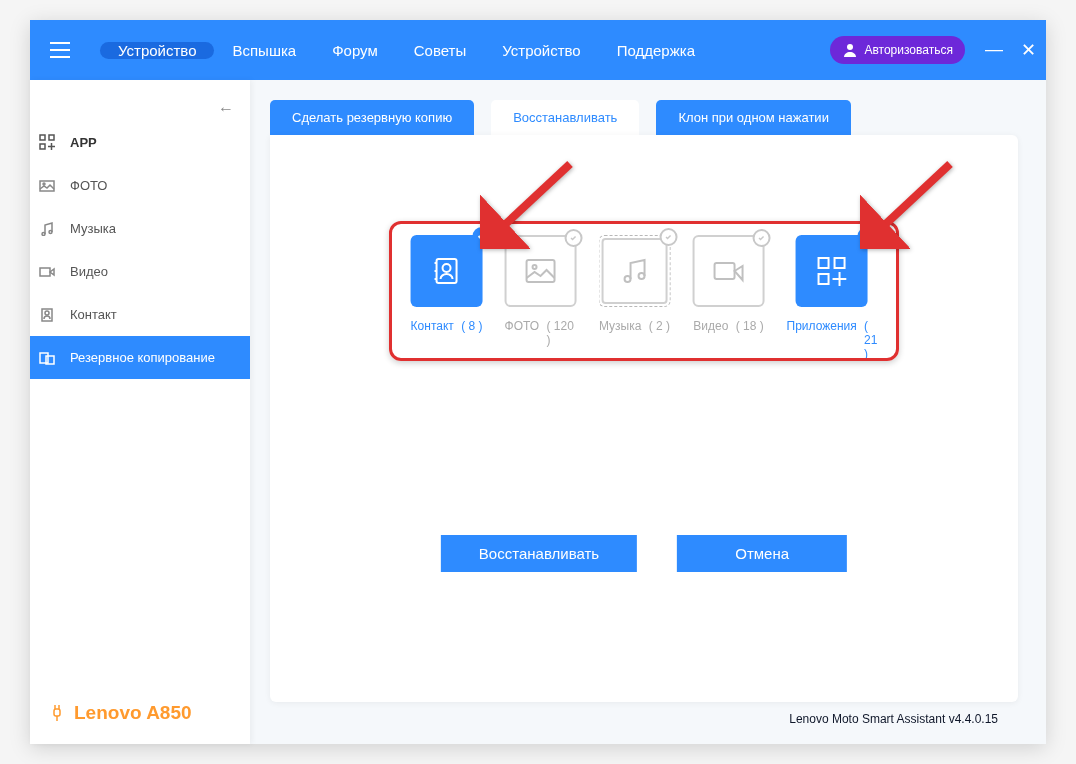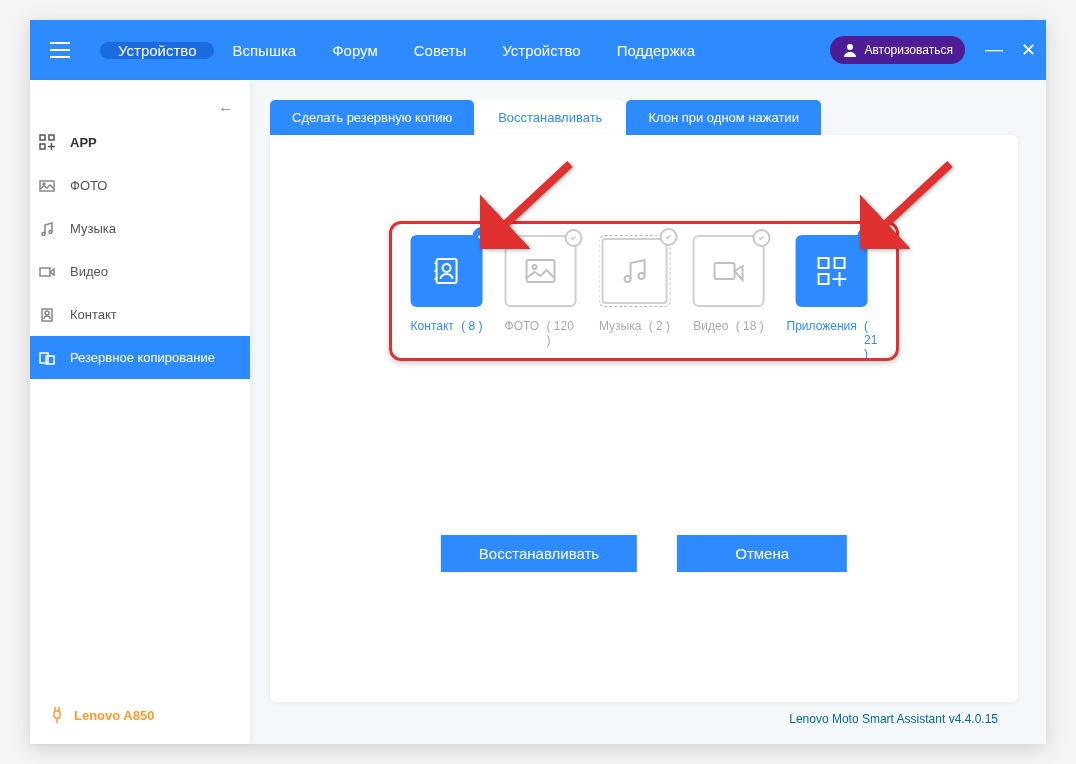--- a/index.html
+++ b/index.html
@@ -5,34 +5,34 @@
   * { box-sizing: border-box; margin: 0; padding: 0; font-family: -apple-system, BlinkMacSystemFont, "Segoe UI", Arial, sans-serif; }
   body { background: #f5f5f5; width: 1076px; height: 764px; overflow: hidden; position: relative; }
   .window { position: absolute; top: 20px; left: 30px; right: 30px; bottom: 20px; background: #fff; box-shadow: 0 4px 20px rgba(0,0,0,0.15); display: flex; flex-direction: column; }
   .topbar { height: 60px; background: #2e8bff; display: flex; align-items: center; padding: 0 10px; color: #fff; }
   .hamburger { width: 40px; display:flex; align-items:center; justify-content:center; cursor:pointer; }
   .hamburger svg { fill:#fff; }
   .nav { display:flex; align-items:center; gap:0; margin-left: 20px; }
   .nav-item { padding: 0 18px; font-size: 15px; color: #fff; cursor:pointer; border-radius: 20px; }
   .nav-item.active { background: #1a6ae0; }
   .spacer { flex:1; }
-  .login { display:flex; align-items:center; gap:6px; background:#4c1d95; padding:6px 12px; border-radius:16px; cursor:pointer; font-size:12px; }
+  .login { display:flex; align-items:center; gap:6px; background:#6d28d9; padding:6px 12px; border-radius:16px; cursor:pointer; font-size:12px; }
   .win-controls { display:flex; gap:18px; margin-left:20px; }
   .win-controls span { cursor:pointer; font-size:18px; color:#fff; }
   .body { flex:1; display:flex; background:#f5f8fb; }
   .sidebar { width:220px; background:#fff; box-shadow: 2px 0 6px rgba(0,0,0,0.05); display:flex; flex-direction:column; position:relative; }
   .back-arrow { position:absolute; top:18px; right:16px; cursor:pointer; color:#888; }
   .side-items { padding-top:40px; }
   .side-item { display:flex; align-items:center; gap:14px; padding:14px 8px; font-size:13px; color:#555; cursor:pointer; }
   .side-item.bold { font-weight:700; color:#333; }
   .side-item.active { background:#2e8bff; color:#fff; }
   .side-item .icon { width:18px; display:flex; align-items:center; justify-content:center; }
-  .device-row { margin-top:auto; padding:20px; display:flex; align-items:center; gap:10px; color:#ff9a2e; font-weight:600; font-size:13px; }
+  .device-row { margin-top:auto; padding:20px; display:flex; align-items:center; gap:10px; color:#ff9a2e; font-weight:600; font-size:19px; }
   .main { flex:1; padding:20px 28px 10px 20px; display:flex; flex-direction:column; }
-  .tabs { display:flex; gap:2px; }
+  .tabs { display:flex; gap:17px; }
   .tab { padding:10px 22px; font-size:13px; border-radius:5px 5px 0 0; cursor:pointer; }
   .tab.blue { background:#2e8bff; color:#fff; }
   .tab.white { background:#fff; color:#2e8bff; font-weight:500; }
   .panel { flex:1; background:#fff; border-radius:0 6px 6px 6px; box-shadow:0 1px 6px rgba(0,0,0,0.06); position:relative; }
   .cards { position:absolute; top:100px; left:50%; transform:translateX(-50%); display:flex; gap:22px; }
   .card { display:flex; flex-direction:column; align-items:center; position:relative; cursor:pointer; }
   .card-box { width:72px; height:72px; border-radius:6px; display:flex; align-items:center; justify-content:center; position:relative; }
   .card-box.selected { background:#2e8bff; }
   .card-box.unselected { border:2px solid #d0d0d0; background:#fff; }
   .card-box.dashed { border:1px dashed #b8b8b8; background:#fff; padding:2px; }
@@ -42,21 +42,21 @@
   .badge.gray { background:#fff; border:2px solid #c8c8c8; }
   .card-label { margin-top:12px; font-size:12px; display:flex; gap:2px; }
   .card-label.selected { color:#2e8bff; }
   .card-label.unselected { color:#aaa; }
   .card-label .count { }
   .highlight-box { position:absolute; top:86px; left:50%; transform:translateX(-50%); width:510px; height:140px; border:3px solid #e03030; border-radius:12px; pointer-events:none; box-shadow:0 2px 6px rgba(0,0,0,0.2); }
   .arrow { position:absolute; pointer-events:none; }
   .arrow svg { filter: drop-shadow(1px 1px 2px rgba(0,0,0,0.3)); }
   .buttons { position:absolute; bottom:130px; left:50%; transform:translateX(-50%); display:flex; gap:40px; }
   .btn { background:#2e8bff; color:#fff; padding:10px 38px; font-size:15px; cursor:pointer; min-width:170px; text-align:center; }
-  .footer { padding:10px 20px 8px; text-align:right; font-size:12px; color:#0369a1; }
+  .footer { padding:10px 20px 8px; text-align:right; font-size:12px; color:#0f172a; }
 </style>
 </head>
 <body>
 
 <div class="window">
   <div class="topbar">
     <div class="hamburger">
       <svg width="20" height="16" viewBox="0 0 20 16">
           <rect width="20" height="2"></rect>
           <rect y="7" width="20" height="2"></rect>

